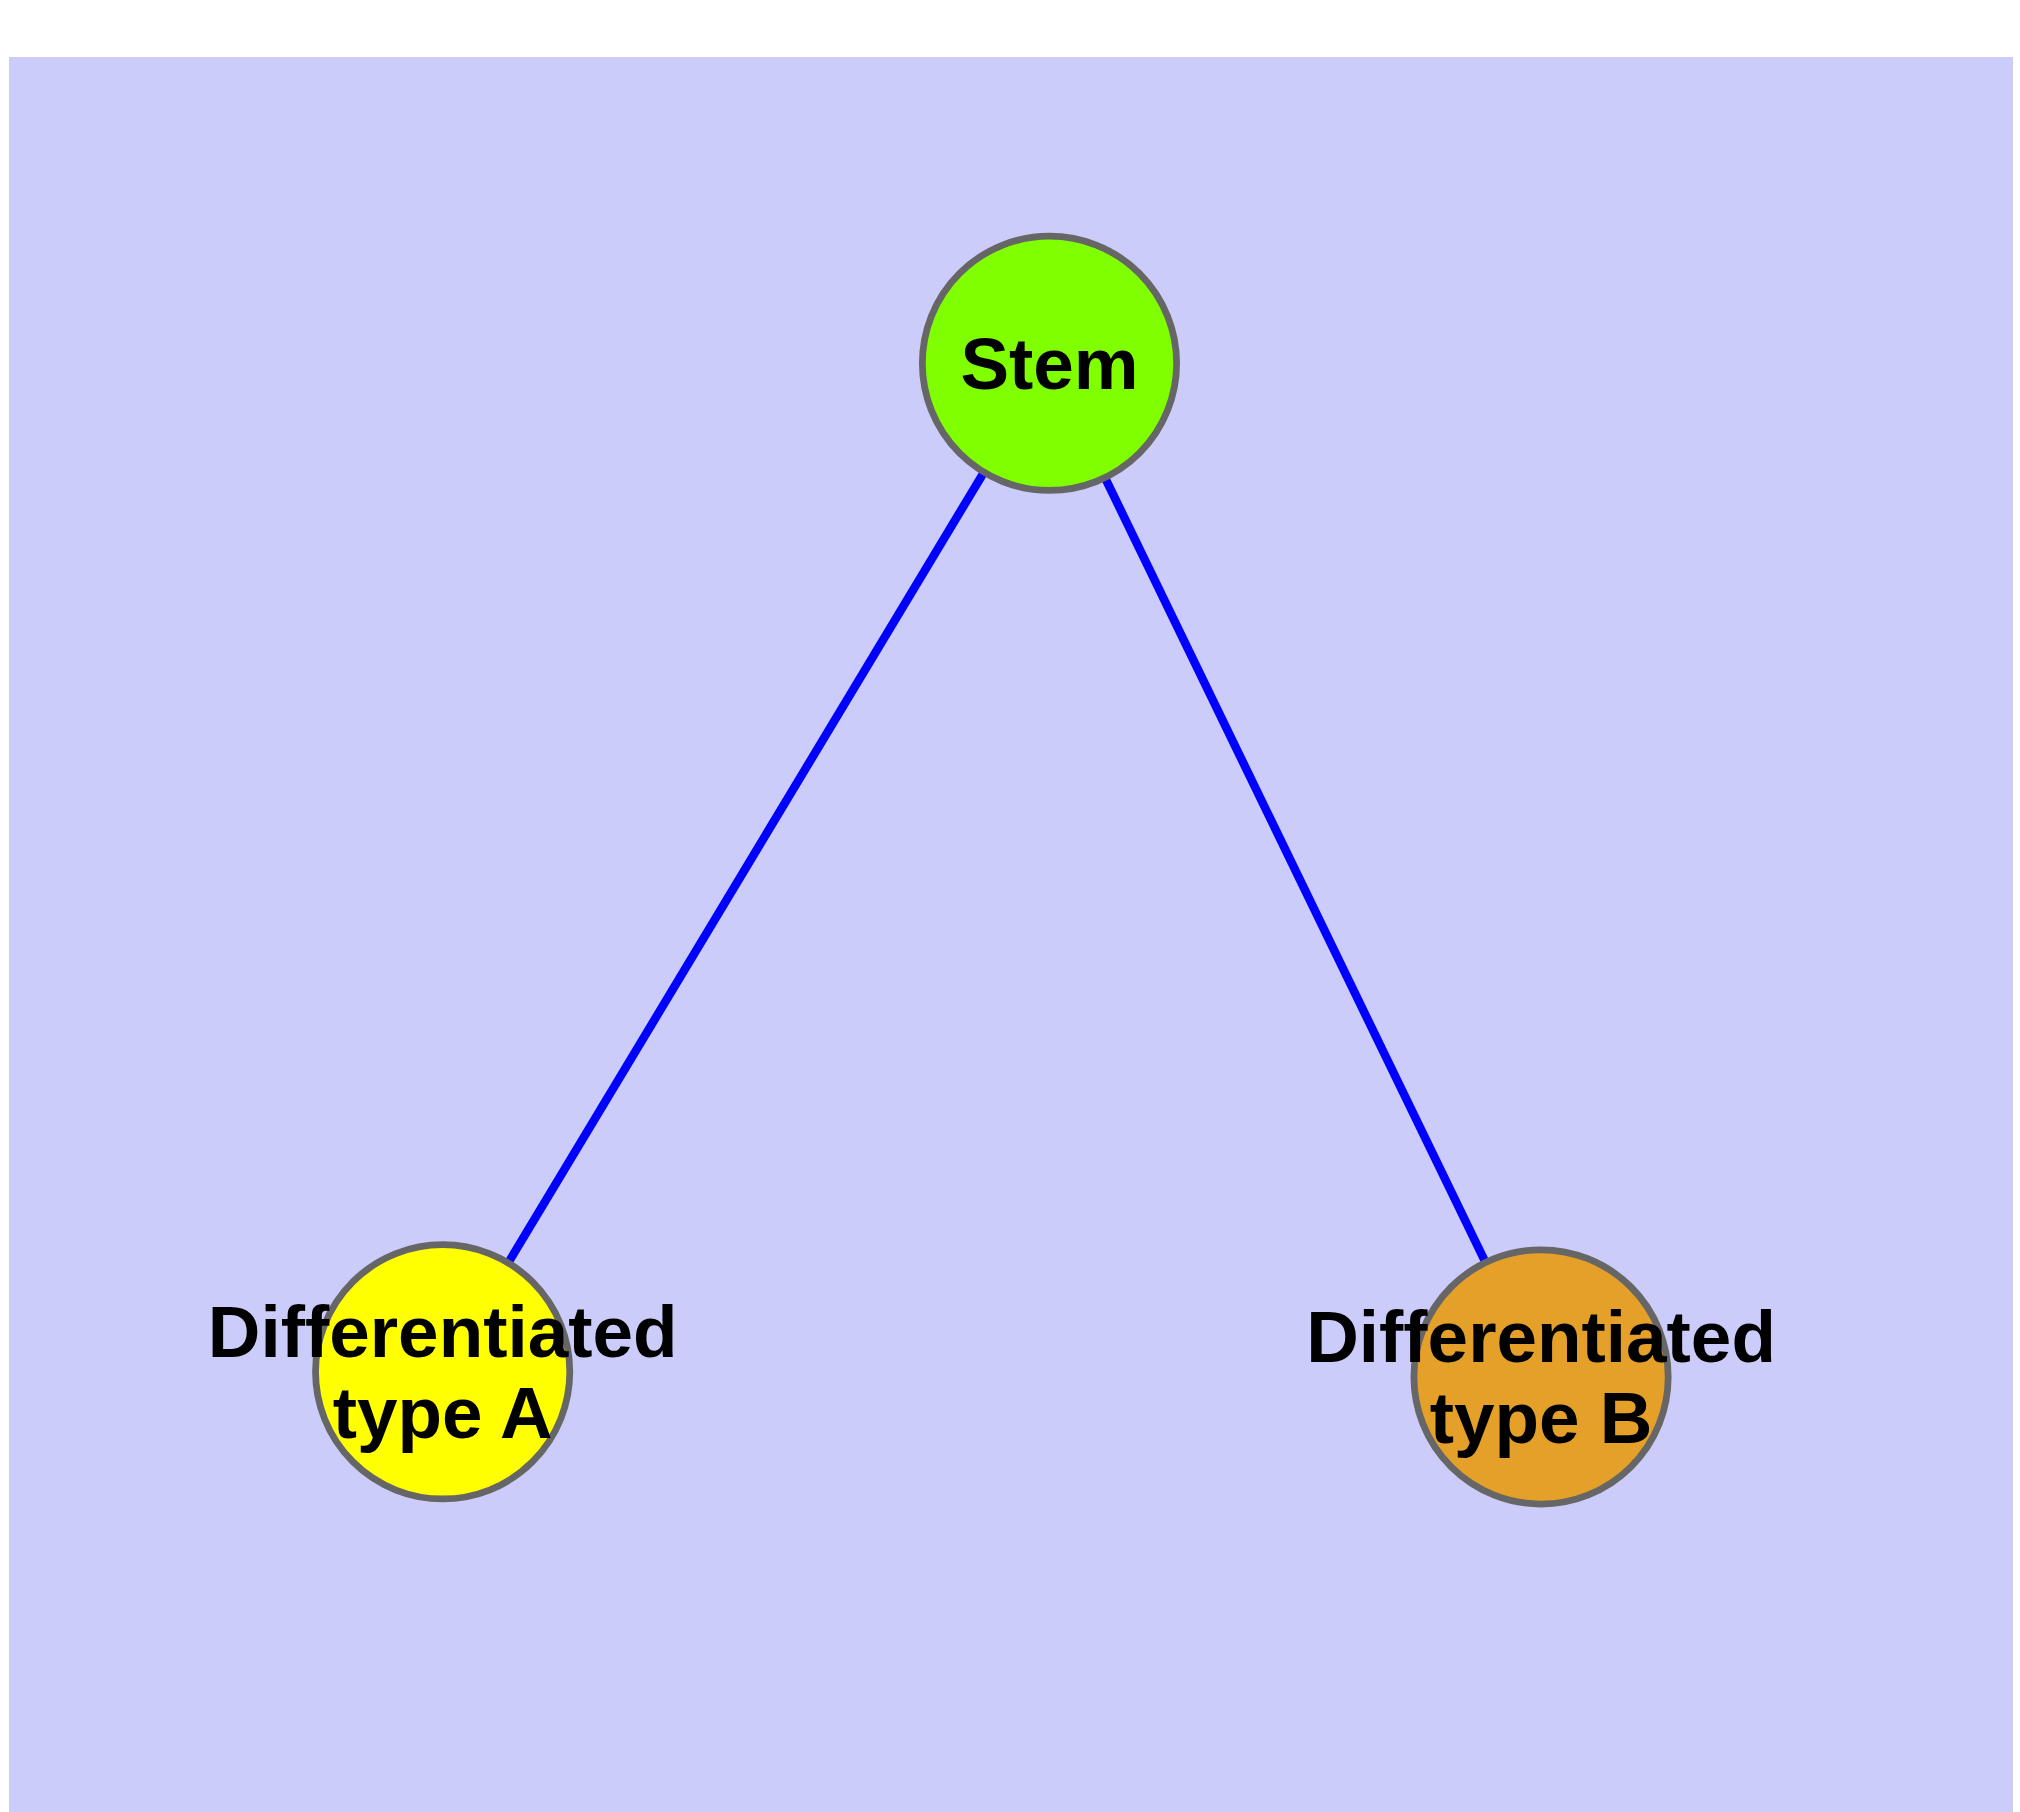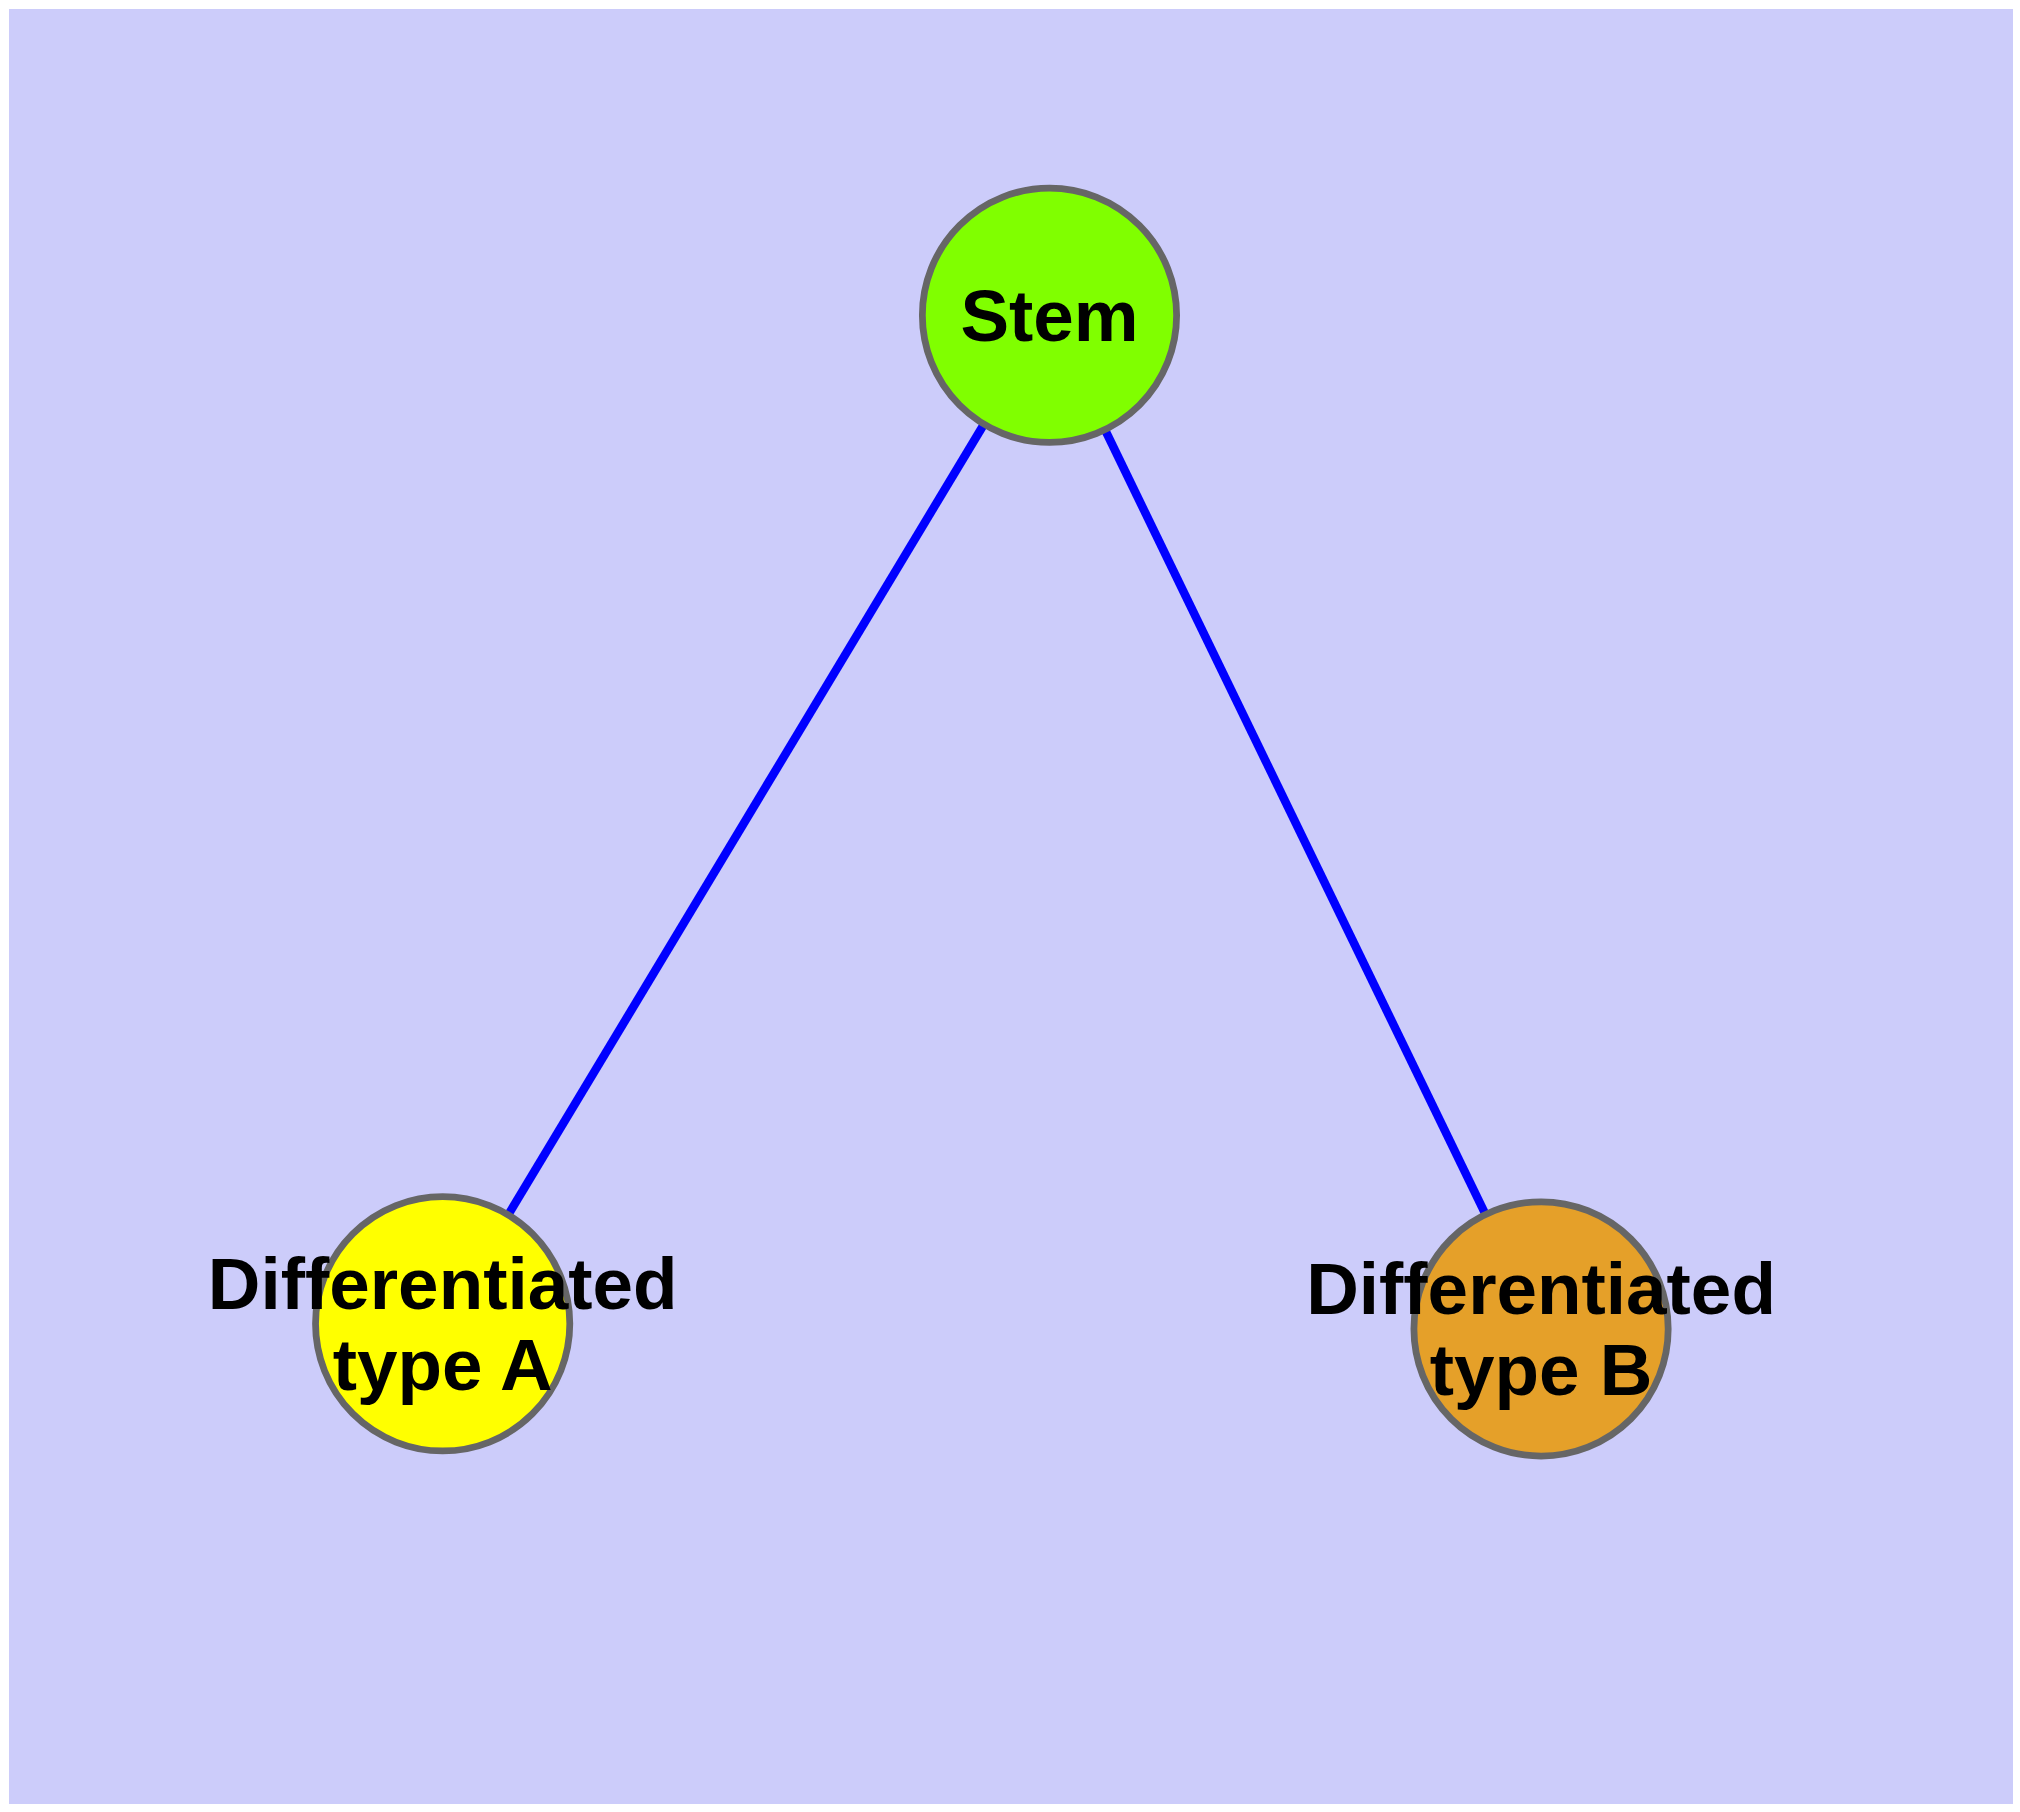--- a/index.html
+++ b/index.html
@@ -11,20 +11,21 @@
     width: 2021px;
     height: 1812px;
     overflow: hidden;
     font-family: "Liberation Sans", sans-serif;
   }
   #canvas {
     position: relative;
     width: 2021px;
     height: 1725px;
     background: #ffffff;
+    margin-top: 48px;
   }
   #plot-area {
     position: absolute;
     left: 8.5px;
     top: 8.5px;
     width: 2004px;
     height: 1795px;
     background: #ccccfa;
   }
   #graph-svg {

